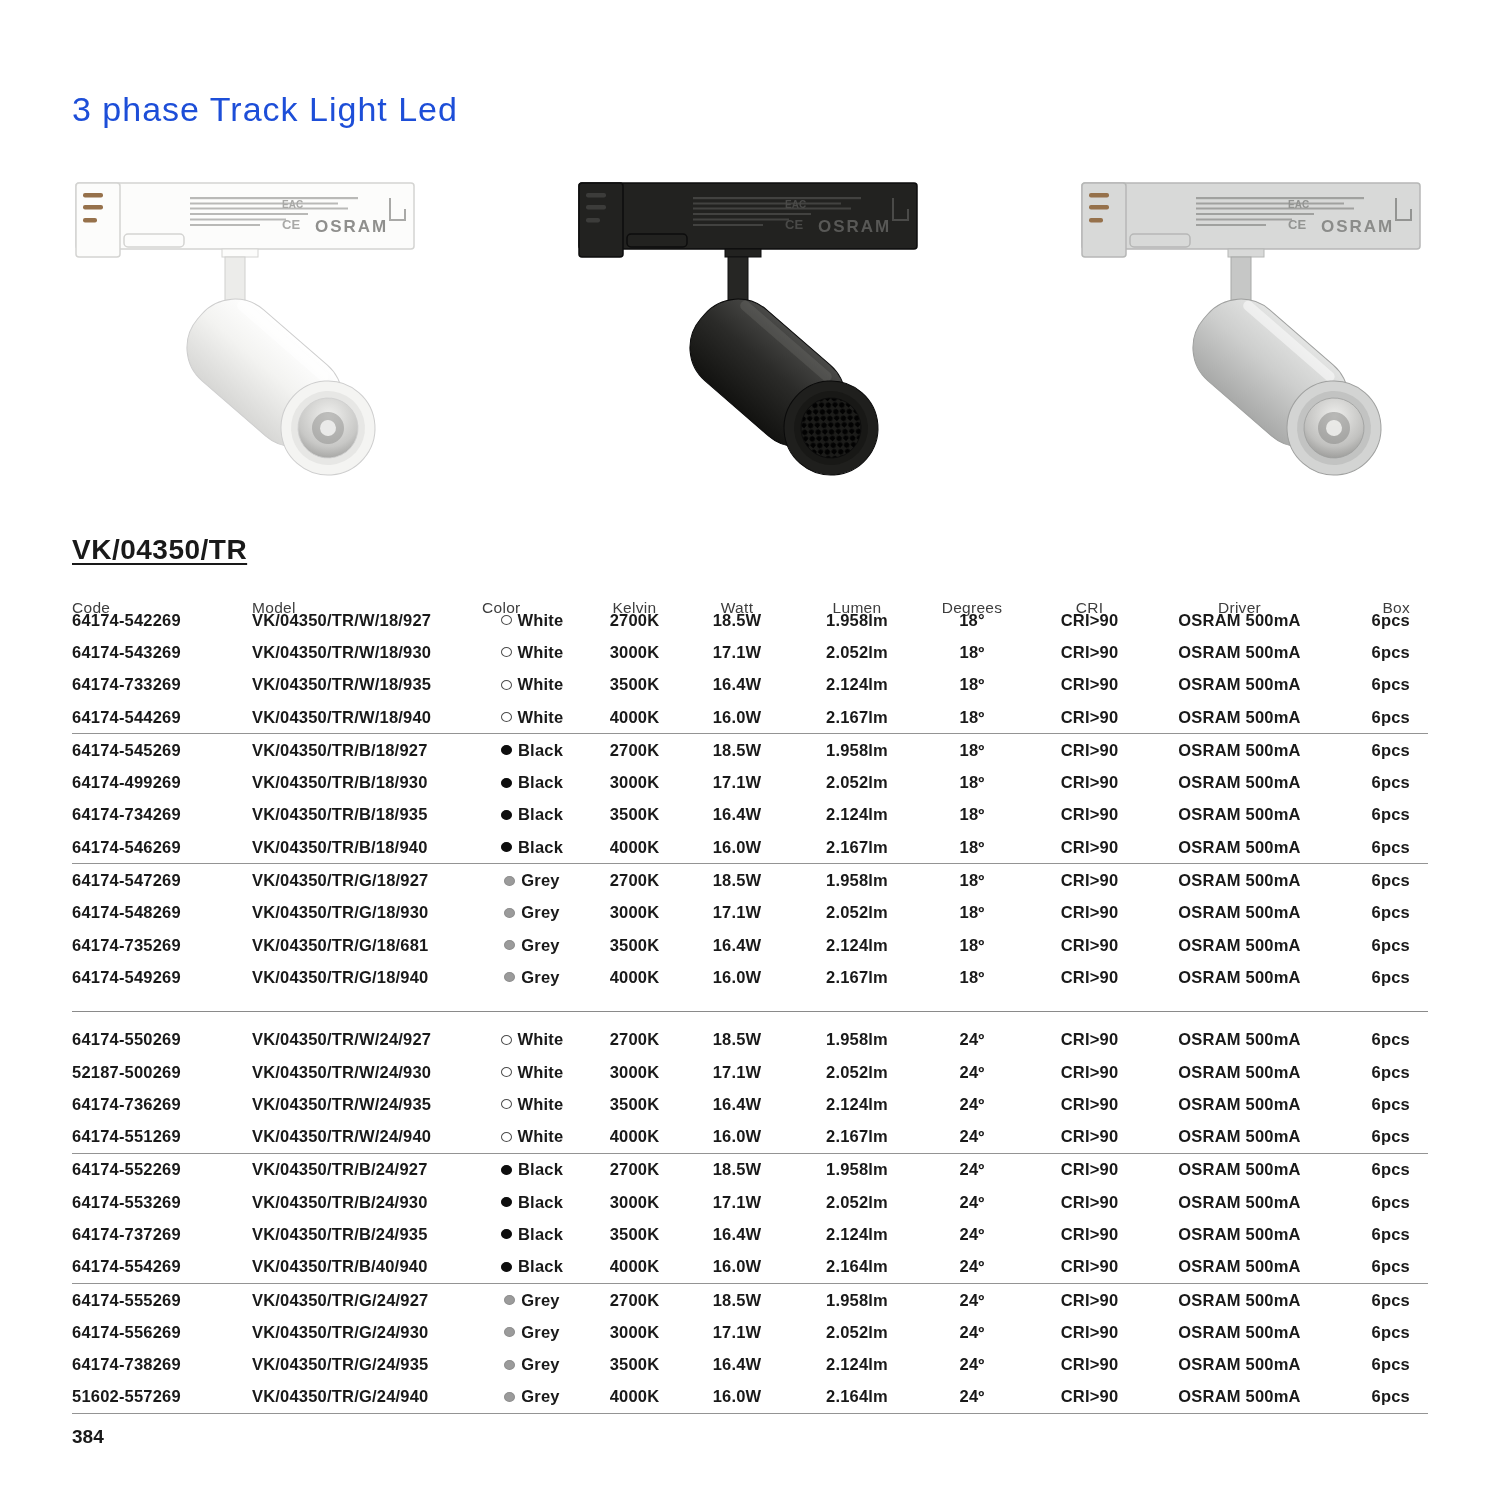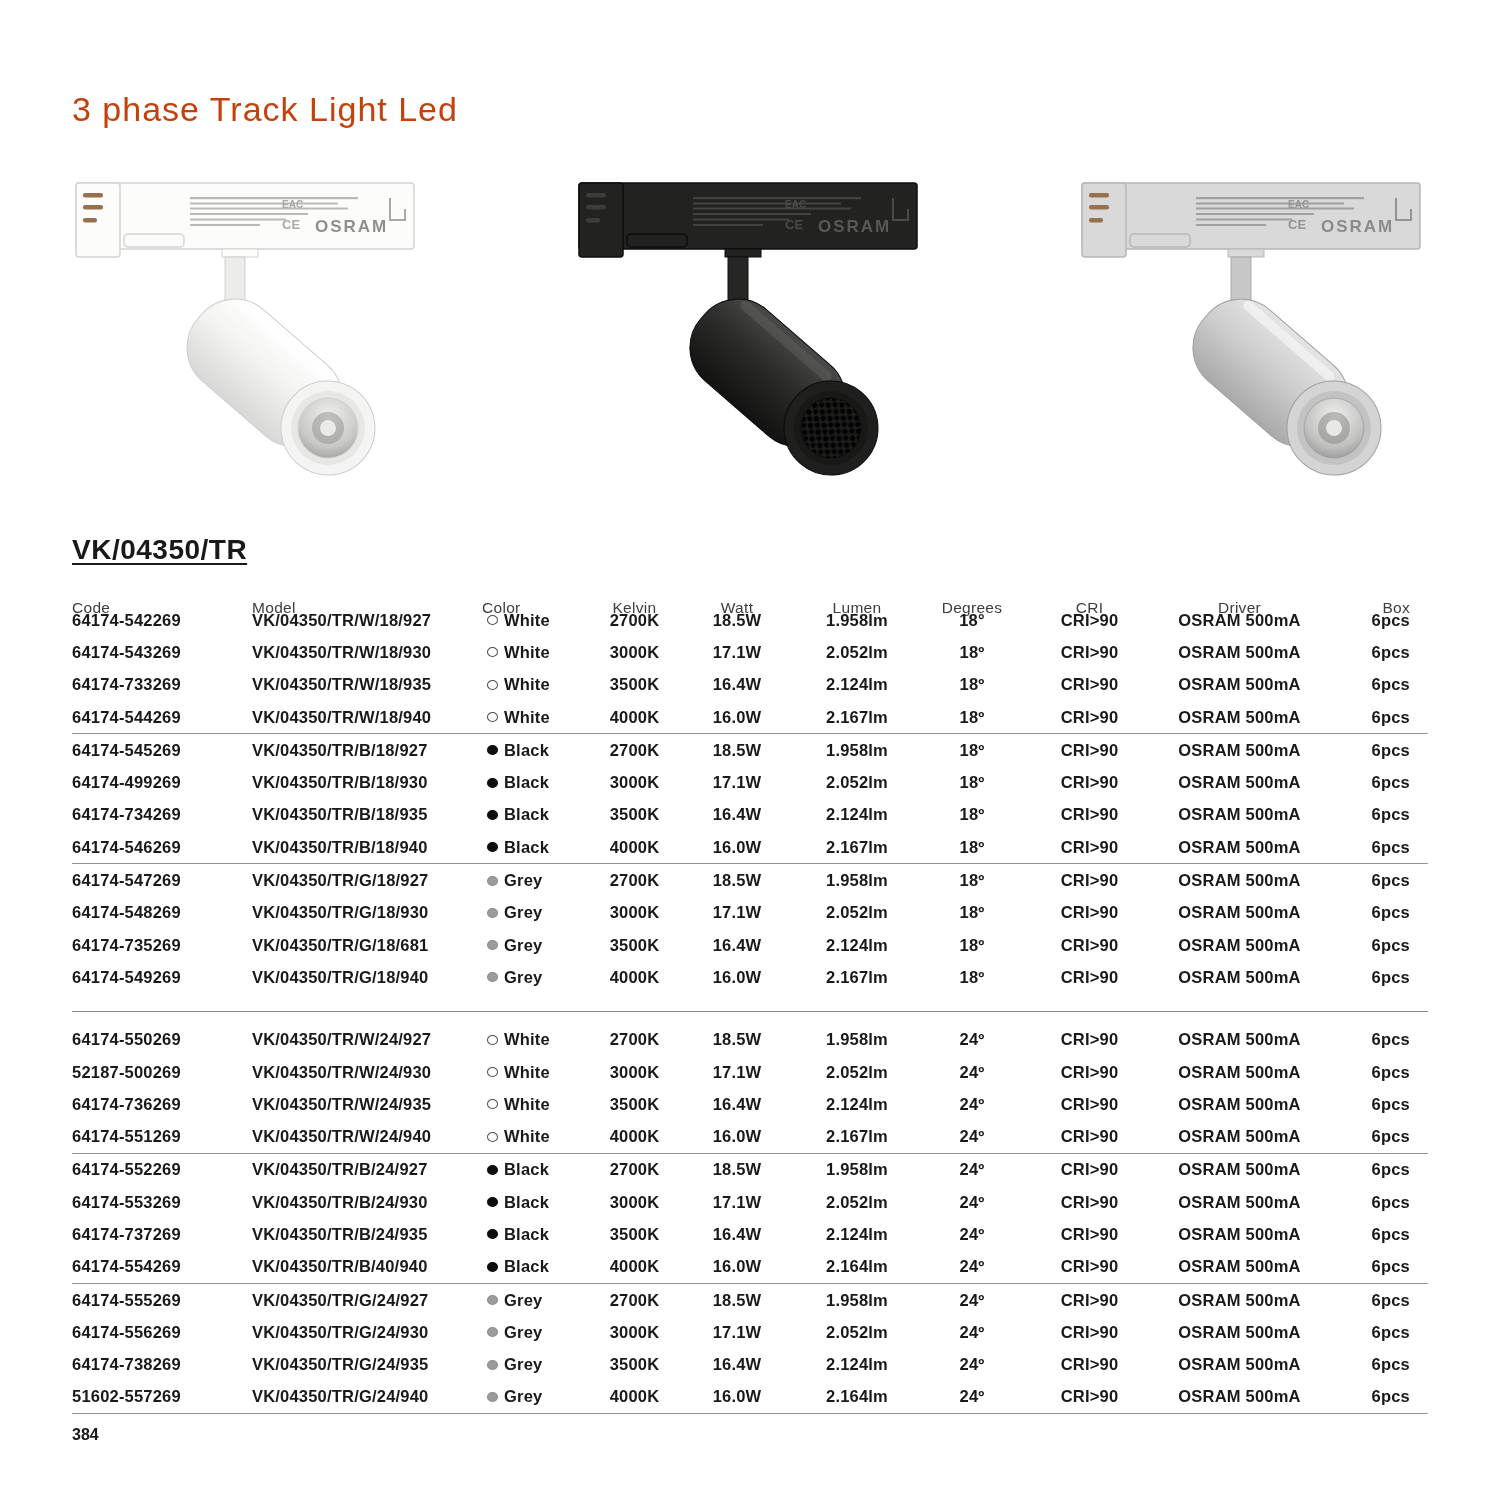--- a/index.html
+++ b/index.html
@@ -13,21 +13,21 @@
     color: #1c1c1c;
   }
   .page { padding: 0 72px; }
 
   .title {
     margin: 88px 0 0 0;
     font-size: 34px;
     line-height: 42px;
     font-weight: 400;
     letter-spacing: 1px;
-    color: #c2410c;
+    color: #1d4ed8;
   }
 
   .images-row {
     margin-top: 44px;
     height: 332px;
     display: flex;
     justify-content: space-between;
     gap: 8px;
   }
   .images-row figure { margin: 0; width: 350px; height: 332px; }
@@ -53,21 +53,21 @@
   }
   .thead-row { height: 32px; margin-top: 4px; }
 
   .c { font-size: 16.5px; font-weight: 700; color: #191919; letter-spacing: .2px; white-space: nowrap; }
   .thead-row .c { font-size: 15.5px; font-weight: 400; color: #3d3d3d; letter-spacing: .3px; margin-top: 27px; }
 
   .al { text-align: left; }
   .ac { text-align: center; }
   .ar { text-align: right; padding-right: 18px; box-sizing: border-box; }
 
-  .cell-color { display: flex; align-items: center; gap: 6px; padding-left: 5px; }
+  .cell-color { display: flex; align-items: center; gap: 6px; padding-left: 5px; justify-content: center; }
 
   .dot {
     display: inline-block;
     width: 11px; height: 10px;
     border-radius: 50%;
     box-sizing: border-box;
     flex: 0 0 auto;
   }
   .dot-white { border: 1.6px solid #4c4c4c; background: transparent; }
   .dot-black { border: 1.6px solid #0e0e0e; background: #0e0e0e; }
@@ -77,21 +77,21 @@
   .group.no-border { border-bottom: none; }
 
   .section-divider {
     height: 0;
     border-top: 1.5px solid #8a8a8a;
     margin: 17px 0 12px 0;
   }
 
   .page-number {
     margin-top: 12px;
-    font-size: 16px;
+    font-size: 19px;
     font-weight: 700;
     color: #191919;
   }
 </style>
 </head>
 <body>
 
 <div class="page">
 
   <h1 class="title">3 phase Track Light Led</h1>

